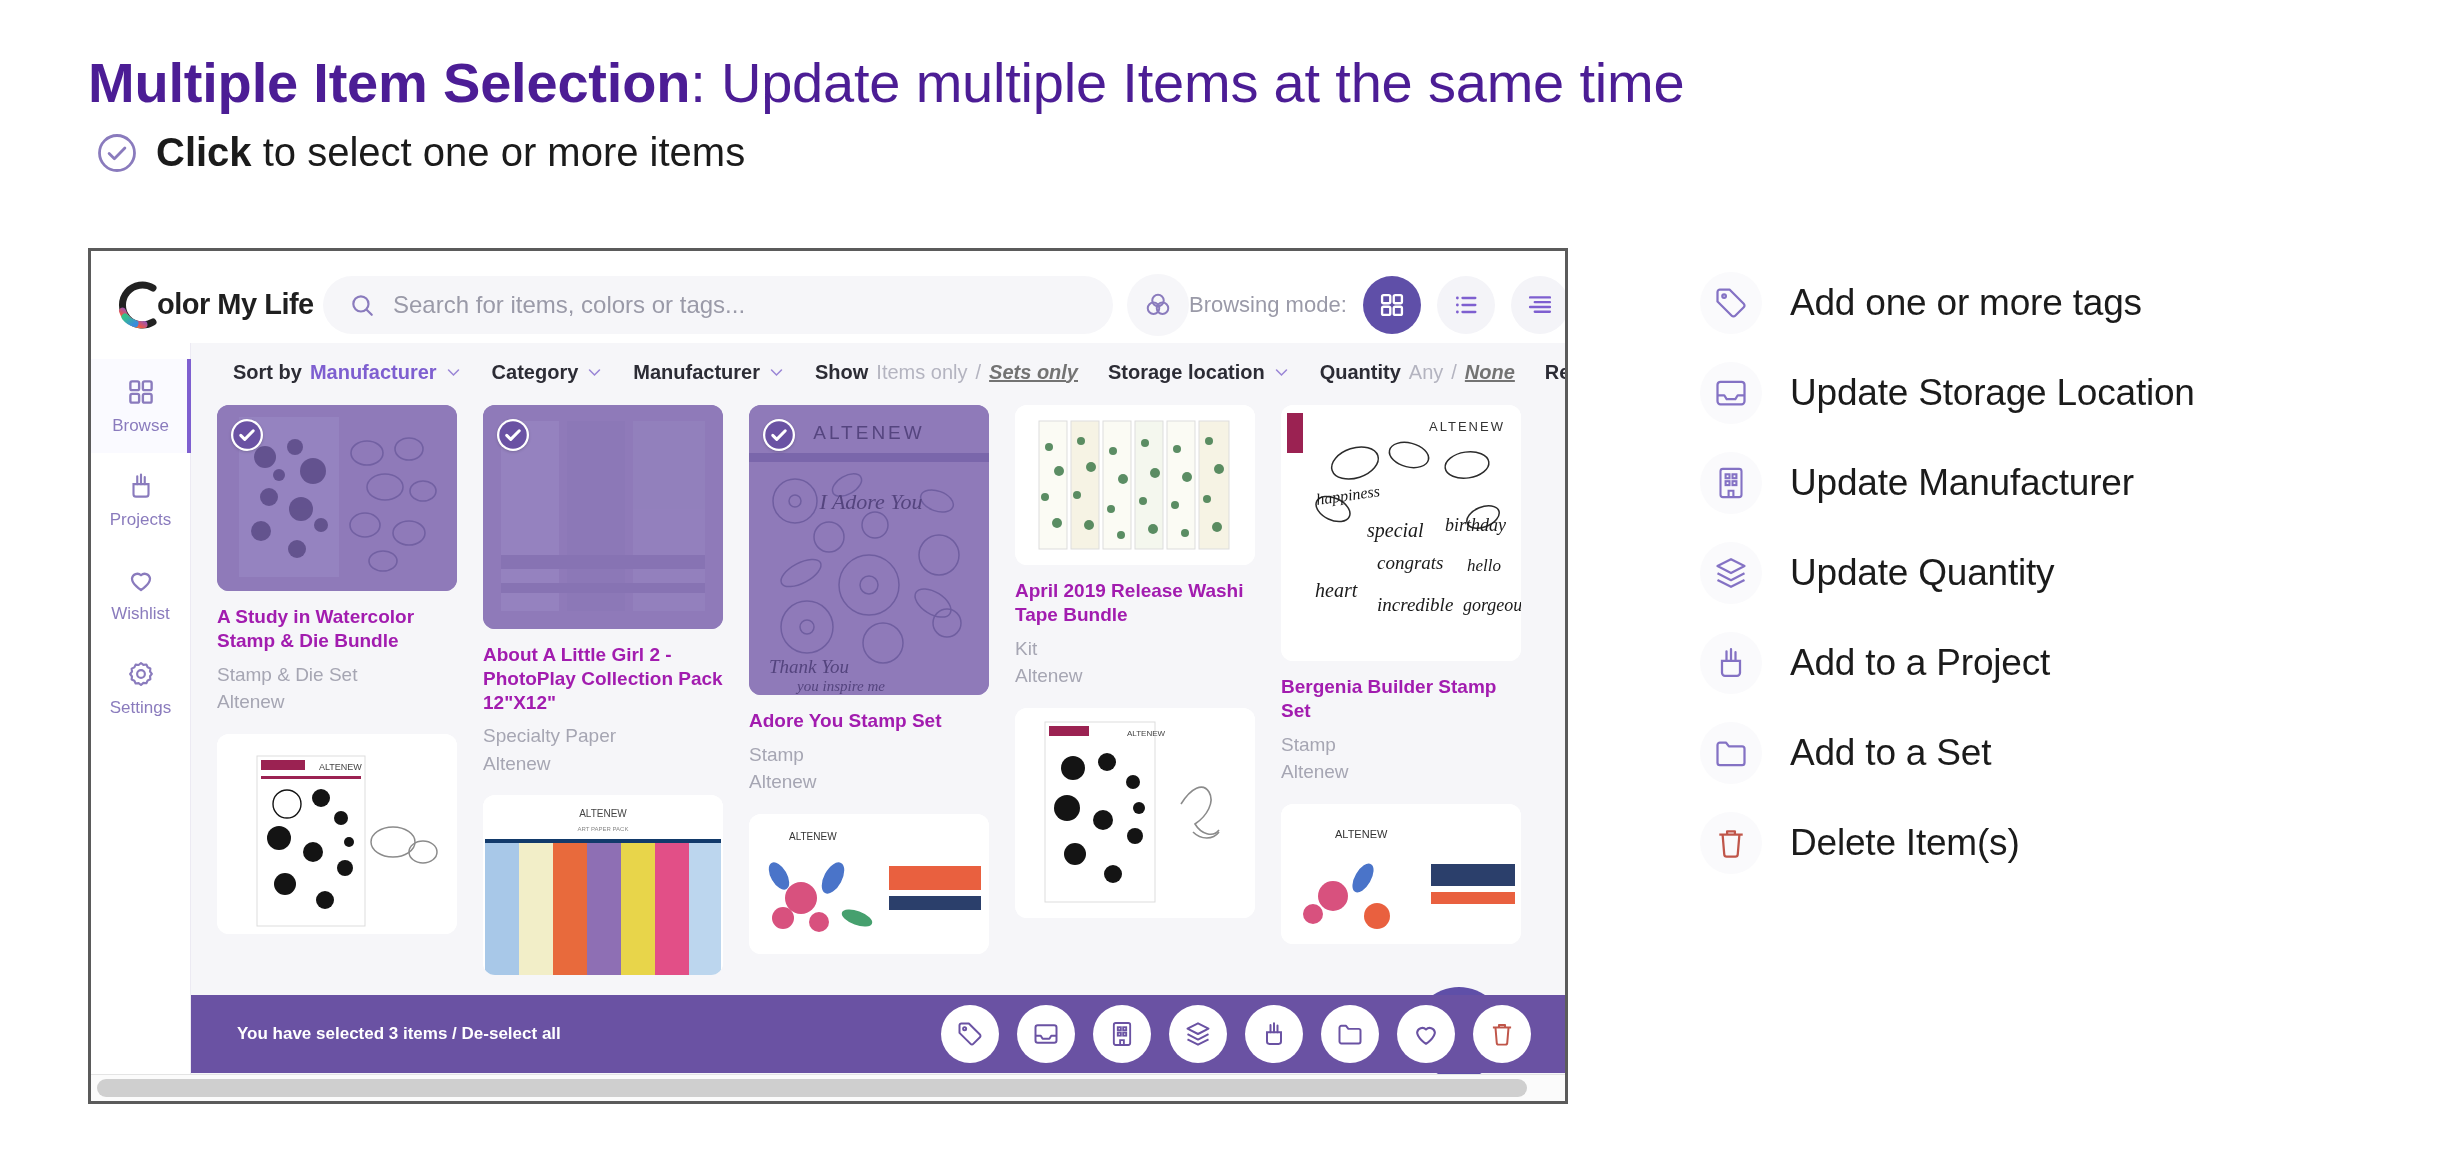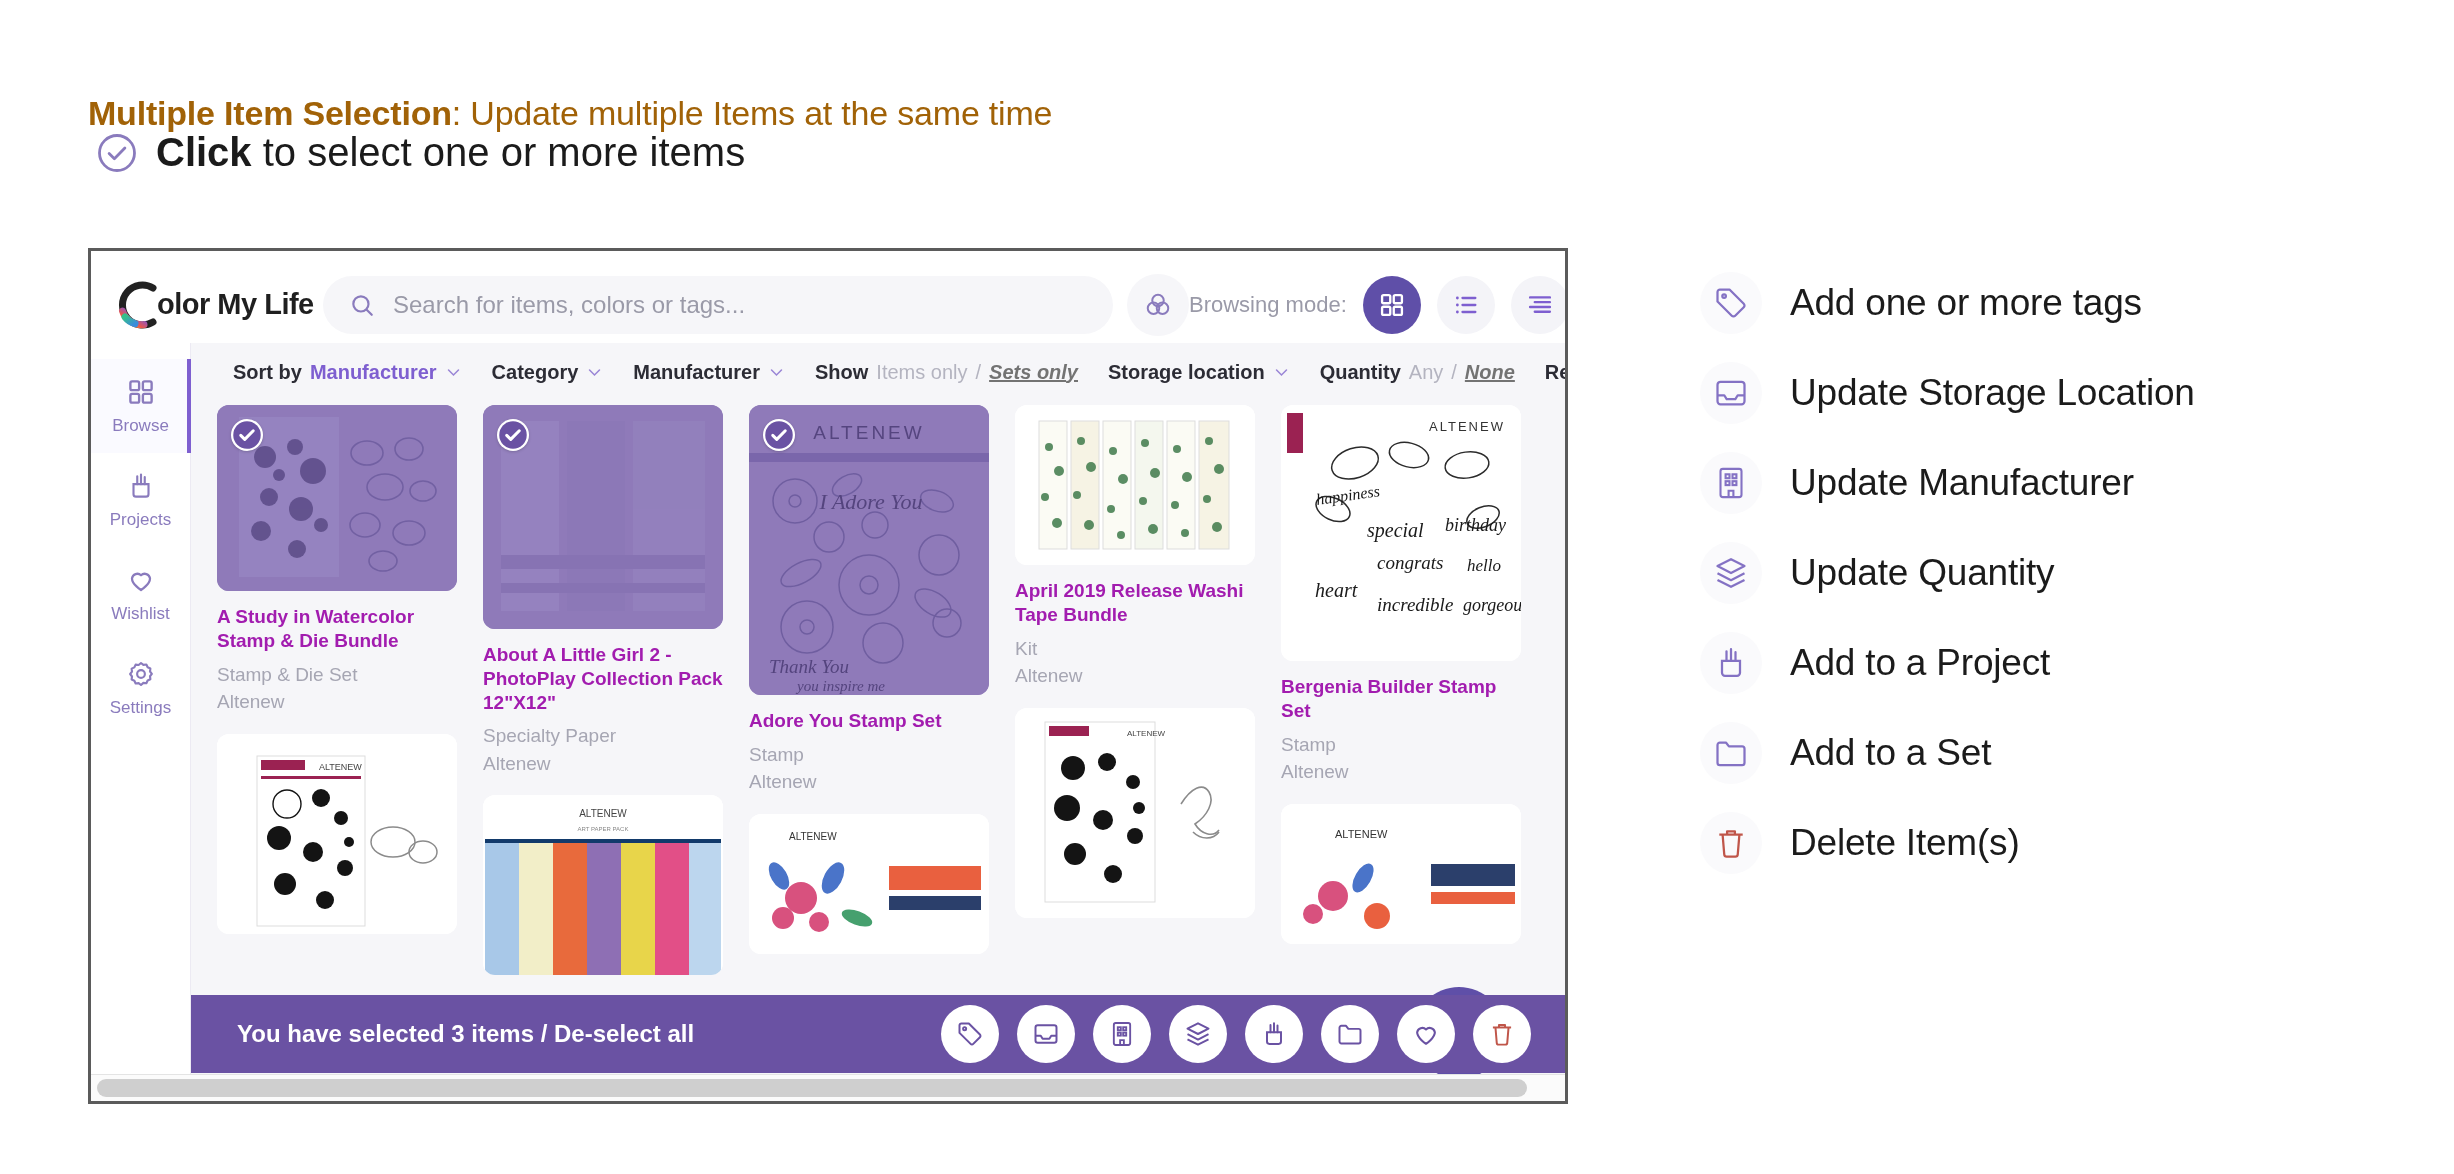--- a/index.html
+++ b/index.html
@@ -6,21 +6,21 @@
   body{
     width:2454px;height:1174px;
     background:#ffffff;
     font-family:"Liberation Sans", sans-serif;
     overflow:hidden;
     position:relative;
   }
   
   .heading{
     position:absolute;left:88px;top:50px;
-    font-size:34px;color:#a16207;letter-spacing:-0.2px;white-space:nowrap;margin-top:44px;
+    font-size:56px;color:#4c1d95;letter-spacing:-0.2px;white-space:nowrap;
   }
   .heading b{font-weight:700;}
   .subline{
     position:absolute;left:96px;top:130px;
     display:flex;align-items:center;gap:18px;white-space:nowrap;
   }
   .subline .txt{font-size:40px;color:#1b1b1b;}
   .subline .txt b{font-weight:700;}
   .check-circle{width:42px;height:42px;flex:0 0 42px;}
 
@@ -115,21 +115,21 @@
   .fab{
     position:absolute;width:92px;height:92px;border-radius:50%;
     background:#5f4fa8;right:60px;bottom:28px;
     display:flex;align-items:center;justify-content:center;z-index:4;
   }
 
   .actionbar{
     position:absolute;left:100px;right:0;bottom:28px;height:78px;background:#6a52a3;
     display:flex;align-items:center;padding:0 34px 0 46px;box-sizing:border-box;z-index:6;
   }
-  .ab-text{color:#ffffff;font-size:24px;font-weight:700;white-space:nowrap;text-align:center;}
+  .ab-text{color:#ffffff;font-size:17px;font-weight:700;white-space:nowrap;text-align:center;}
   .ab-icons{margin-left:auto;display:flex;gap:18px;}
   .ab-btn{
     width:58px;height:58px;border-radius:50%;background:#ffffff;
     display:flex;align-items:center;justify-content:center;cursor:pointer;flex:0 0 58px;
   }
 
   .hscroll{
     position:absolute;left:0;right:0;bottom:0;height:26px;background:#fbfbfb;
     border-top:1px solid #e4e4e4;z-index:7;
   }

